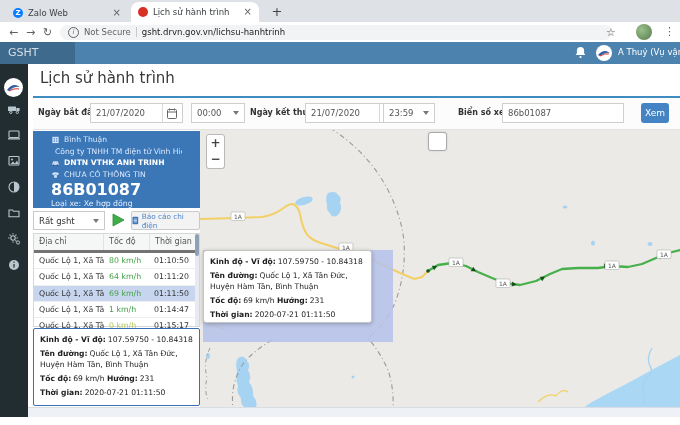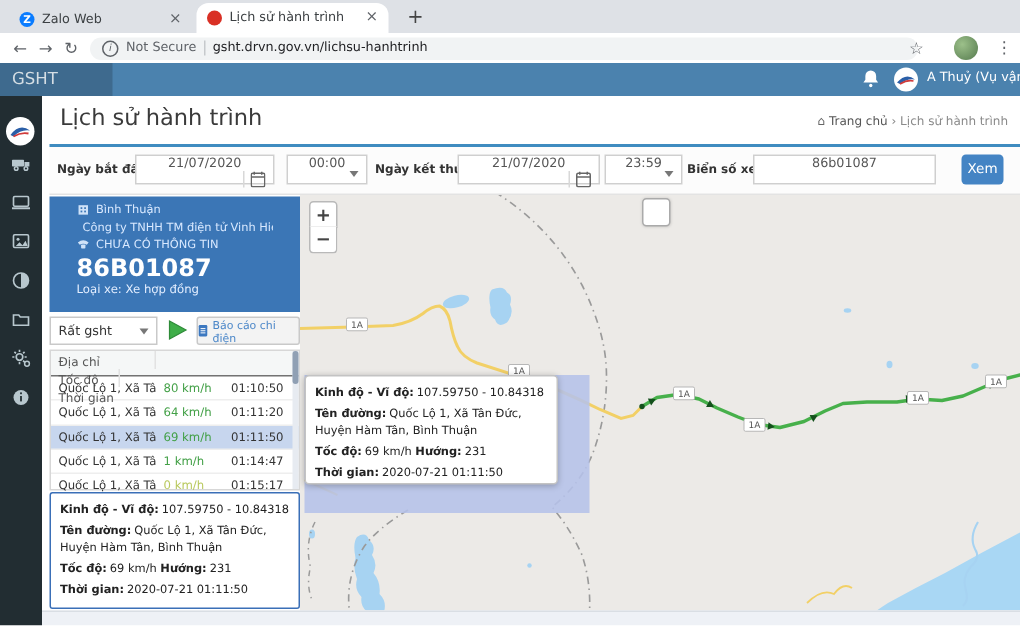--- a/index.html
+++ b/index.html
@@ -39,40 +39,40 @@
 
   
   .pagetitle{left:40px;top:69px;font-size:15px;color:#3a3a3a;}
   .breadcrumb{left:0;top:76px;width:672px;text-align:right;font-size:8px;color:#8a8a8a;}
   .breadcrumb .home{color:#666;}
   .breadcrumb b{color:#555;font-weight:normal;}
 
   
   .filterbar{left:33px;top:96px;width:647px;height:34px;background:#fcfcfc;border-top:2px solid #3f8cc0;border-bottom:1px solid #e3e3e3;}
   .flabel{top:108px;font-size:8px;font-weight:bold;color:#333;white-space:nowrap;}
-  .finput{top:103px;height:20px;border:1px solid #cfcfcf;background:#fff;font-size:8.5px;color:#555;display:flex;align-items:center;padding:0 5px;flex-direction:column;}
+  .finput{top:103px;height:20px;border:1px solid #cfcfcf;background:#fff;font-size:8.5px;color:#555;display:flex;align-items:center;padding:0 5px;}
   .caladdon{margin-left:auto;border-left:1px solid #d8d8d8;height:100%;display:flex;align-items:center;padding-left:4px;}
   .caret{width:0;height:0;border-left:3.5px solid transparent;border-right:3.5px solid transparent;border-top:4px solid #777;margin-left:auto;}
   .btn-xem{left:641px;top:103px;width:28px;height:20px;background:#4484c4;border-radius:3px;color:#fff;font-size:9px;text-align:center;line-height:20px;}
 
   
   .vehiclebox{left:33px;top:131px;width:167px;height:77px;background:#3b76b6;color:#d9e9ff;padding:3px 18px;}
   .vrow{display:flex;align-items:center;gap:4px;height:11.5px;font-size:7.6px;white-space:nowrap;overflow:hidden;}
   .vrow.boldrow{color:#fff;font-weight:bold;}
   .plate{font-size:16px;font-weight:bold;color:#fff;line-height:18px;margin-top:1px;}
   .vtype{font-size:7.8px;color:#e3eeff;}
 
   
   .speedsel{left:33px;top:211px;width:72px;height:19px;border:1px solid #c9c9c9;background:#fff;font-size:8.5px;color:#333;display:flex;align-items:center;padding:0 5px;}
   .playbtn{left:110px;top:212px;width:16px;height:16px;}
   .reportbtn{left:131px;top:211px;width:69px;height:19px;background:#f3f3f3;border:1px solid #c9c9c9;border-radius:2px;color:#4a86c8;font-size:7.3px;display:flex;align-items:center;justify-content:center;gap:3px;}
 
   
   .tbl{left:33px;top:233px;width:167px;height:94px;border:1px solid #d7d7d7;background:#fff;}
-  .thead{display:flex;height:16px;background:#f5f7f7;border-bottom:1px solid #737373;font-size:8px;color:#555;flex-direction:column;}
+  .thead{display:flex;height:16px;background:#f5f7f7;border-bottom:3px solid #737373;font-size:8px;color:#555;}
   .thead div{padding:3px 0 0 5px;border-right:1px solid #e2e2e2;box-sizing:border-box;}
   .trow{display:flex;height:15.3px;border-bottom:1px solid #eee;font-size:7.8px;color:#333;align-items:center;}
   .trow.sel{background:#c7d6ee;}
   .c-addr{width:70px;padding-left:5px;white-space:nowrap;overflow:hidden;box-sizing:border-box;flex:0 0 auto;}
   .c-spd{width:46px;padding-left:5px;box-sizing:border-box;flex:0 0 auto;color:#43a047;}
   .c-spd.zero{color:#b9c95e;}
   .c-time{padding-left:4px;}
   .tscroll{left:195px;top:234px;width:4px;height:92px;background:#e7ebf1;}
   .tthumb{left:195px;top:234px;width:4px;height:22px;background:#90a0b4;border-radius:2px;}
 
@@ -187,26 +187,20 @@
       </g>
     <circle cx="11" cy="10.5" r="1.6" fill="none" stroke="#b8c7ce" stroke-width="1"></circle>
   </svg>
   <svg class="abs sideico" style="top:258px;" viewBox="0 0 14 14">
     <circle cx="7" cy="7" r="5" fill="#b8c7ce"></circle>
       <rect x="6.4" y="6" width="1.2" height="3.6" fill="#222d32"></rect>
       <rect x="6.4" y="3.6" width="1.2" height="1.2" fill="#222d32"></rect>
   </svg>
 
   <div class="abs pagetitle">Lịch sử hành trình</div>
-  <div class="abs breadcrumb">
-    <span class="home">⌂</span>
-    <b>Trang chủ</b>
-    <span>›</span>
-    <span>Lịch sử hành trình</span>
-  </div>
 
   <div class="abs filterbar"></div>
   <span class="abs flabel" style="left:38px;">Ngày bắt đầu</span>
   <div class="abs finput" style="left:90px;width:93px;">
     <span>21/07/2020</span>
     <span class="caladdon">
       <svg width="10" height="11" viewBox="0 0 10 11">
           <rect x="0.5" y="1.5" width="9" height="9" rx="1" fill="none" stroke="#666"></rect>
           <line x1="2.5" y1="0.5" x2="2.5" y2="2.5" stroke="#666"></line>
           <line x1="7.5" y1="0.5" x2="7.5" y2="2.5" stroke="#666"></line>
@@ -223,21 +217,21 @@
     <span>21/07/2020</span>
     <span class="caladdon">
       <svg width="10" height="11" viewBox="0 0 10 11">
           <rect x="0.5" y="1.5" width="9" height="9" rx="1" fill="none" stroke="#666"></rect>
           <line x1="2.5" y1="0.5" x2="2.5" y2="2.5" stroke="#666"></line>
           <line x1="7.5" y1="0.5" x2="7.5" y2="2.5" stroke="#666"></line>
           <line x1="0.5" y1="4" x2="9.5" y2="4" stroke="#666"></line>
         </svg>
     </span>
   </div>
-  <div class="abs finput" style="left:403px;width:52px;">
+  <div class="abs finput" style="left:383px;width:52px;">
     <span>23:59</span>
     <span class="caret"></span>
   </div>
   <span class="abs flabel" style="left:458px;">Biển số xe</span>
   <div class="abs finput" style="left:502px;width:122px;">
     <span>86b01087</span>
   </div>
   <div class="abs btn-xem">Xem</div>
 
   <div class="abs vehiclebox">
@@ -254,20 +248,28 @@
     <div class="vrow">
       <svg width="9" height="9" viewBox="0 0 10 10">
           <rect x="1" y="2" width="8" height="5.5" rx="1" fill="#e8b64c"></rect>
           <rect x="2" y="3" width="2.5" height="1.8" fill="#fff"></rect>
           <rect x="5.5" y="3" width="2.5" height="1.8" fill="#fff"></rect>
           <circle cx="3" cy="8" r="0.9" fill="#cfe2f8"></circle>
           <circle cx="7" cy="8" r="0.9" fill="#cfe2f8"></circle>
         </svg>
       <span>Công ty TNHH TM điện tử Vinh Hiển (VECOM)</span>
     </div>
+    <div class="vrow boldrow">
+      <svg width="9" height="9" viewBox="0 0 10 10">
+          <path d="M1.5 6 l1-2.5 h5 l1 2.5 v1.8 h-7 z" fill="#c9d7ea"></path>
+          <circle cx="3" cy="8" r="0.9" fill="#2a4f7c"></circle>
+          <circle cx="7" cy="8" r="0.9" fill="#2a4f7c"></circle>
+        </svg>
+      <span>DNTN VTHK ANH TRINH</span>
+    </div>
     <div class="vrow">
       <svg width="9" height="9" viewBox="0 0 10 10">
           <path d="M1 4 q4-3.2 8 0 l-1.4 1.8 q-2.6-1.6-5.2 0 z" fill="#cfe2f8"></path>
           <rect x="3.4" y="5.5" width="3.2" height="3" rx="0.6" fill="#cfe2f8"></rect>
         </svg>
       <span>CHƯA CÓ THÔNG TIN</span>
     </div>
     <div class="plate">86B01087</div>
     <div class="vtype">Loại xe: Xe hợp đồng</div>
   </div>

